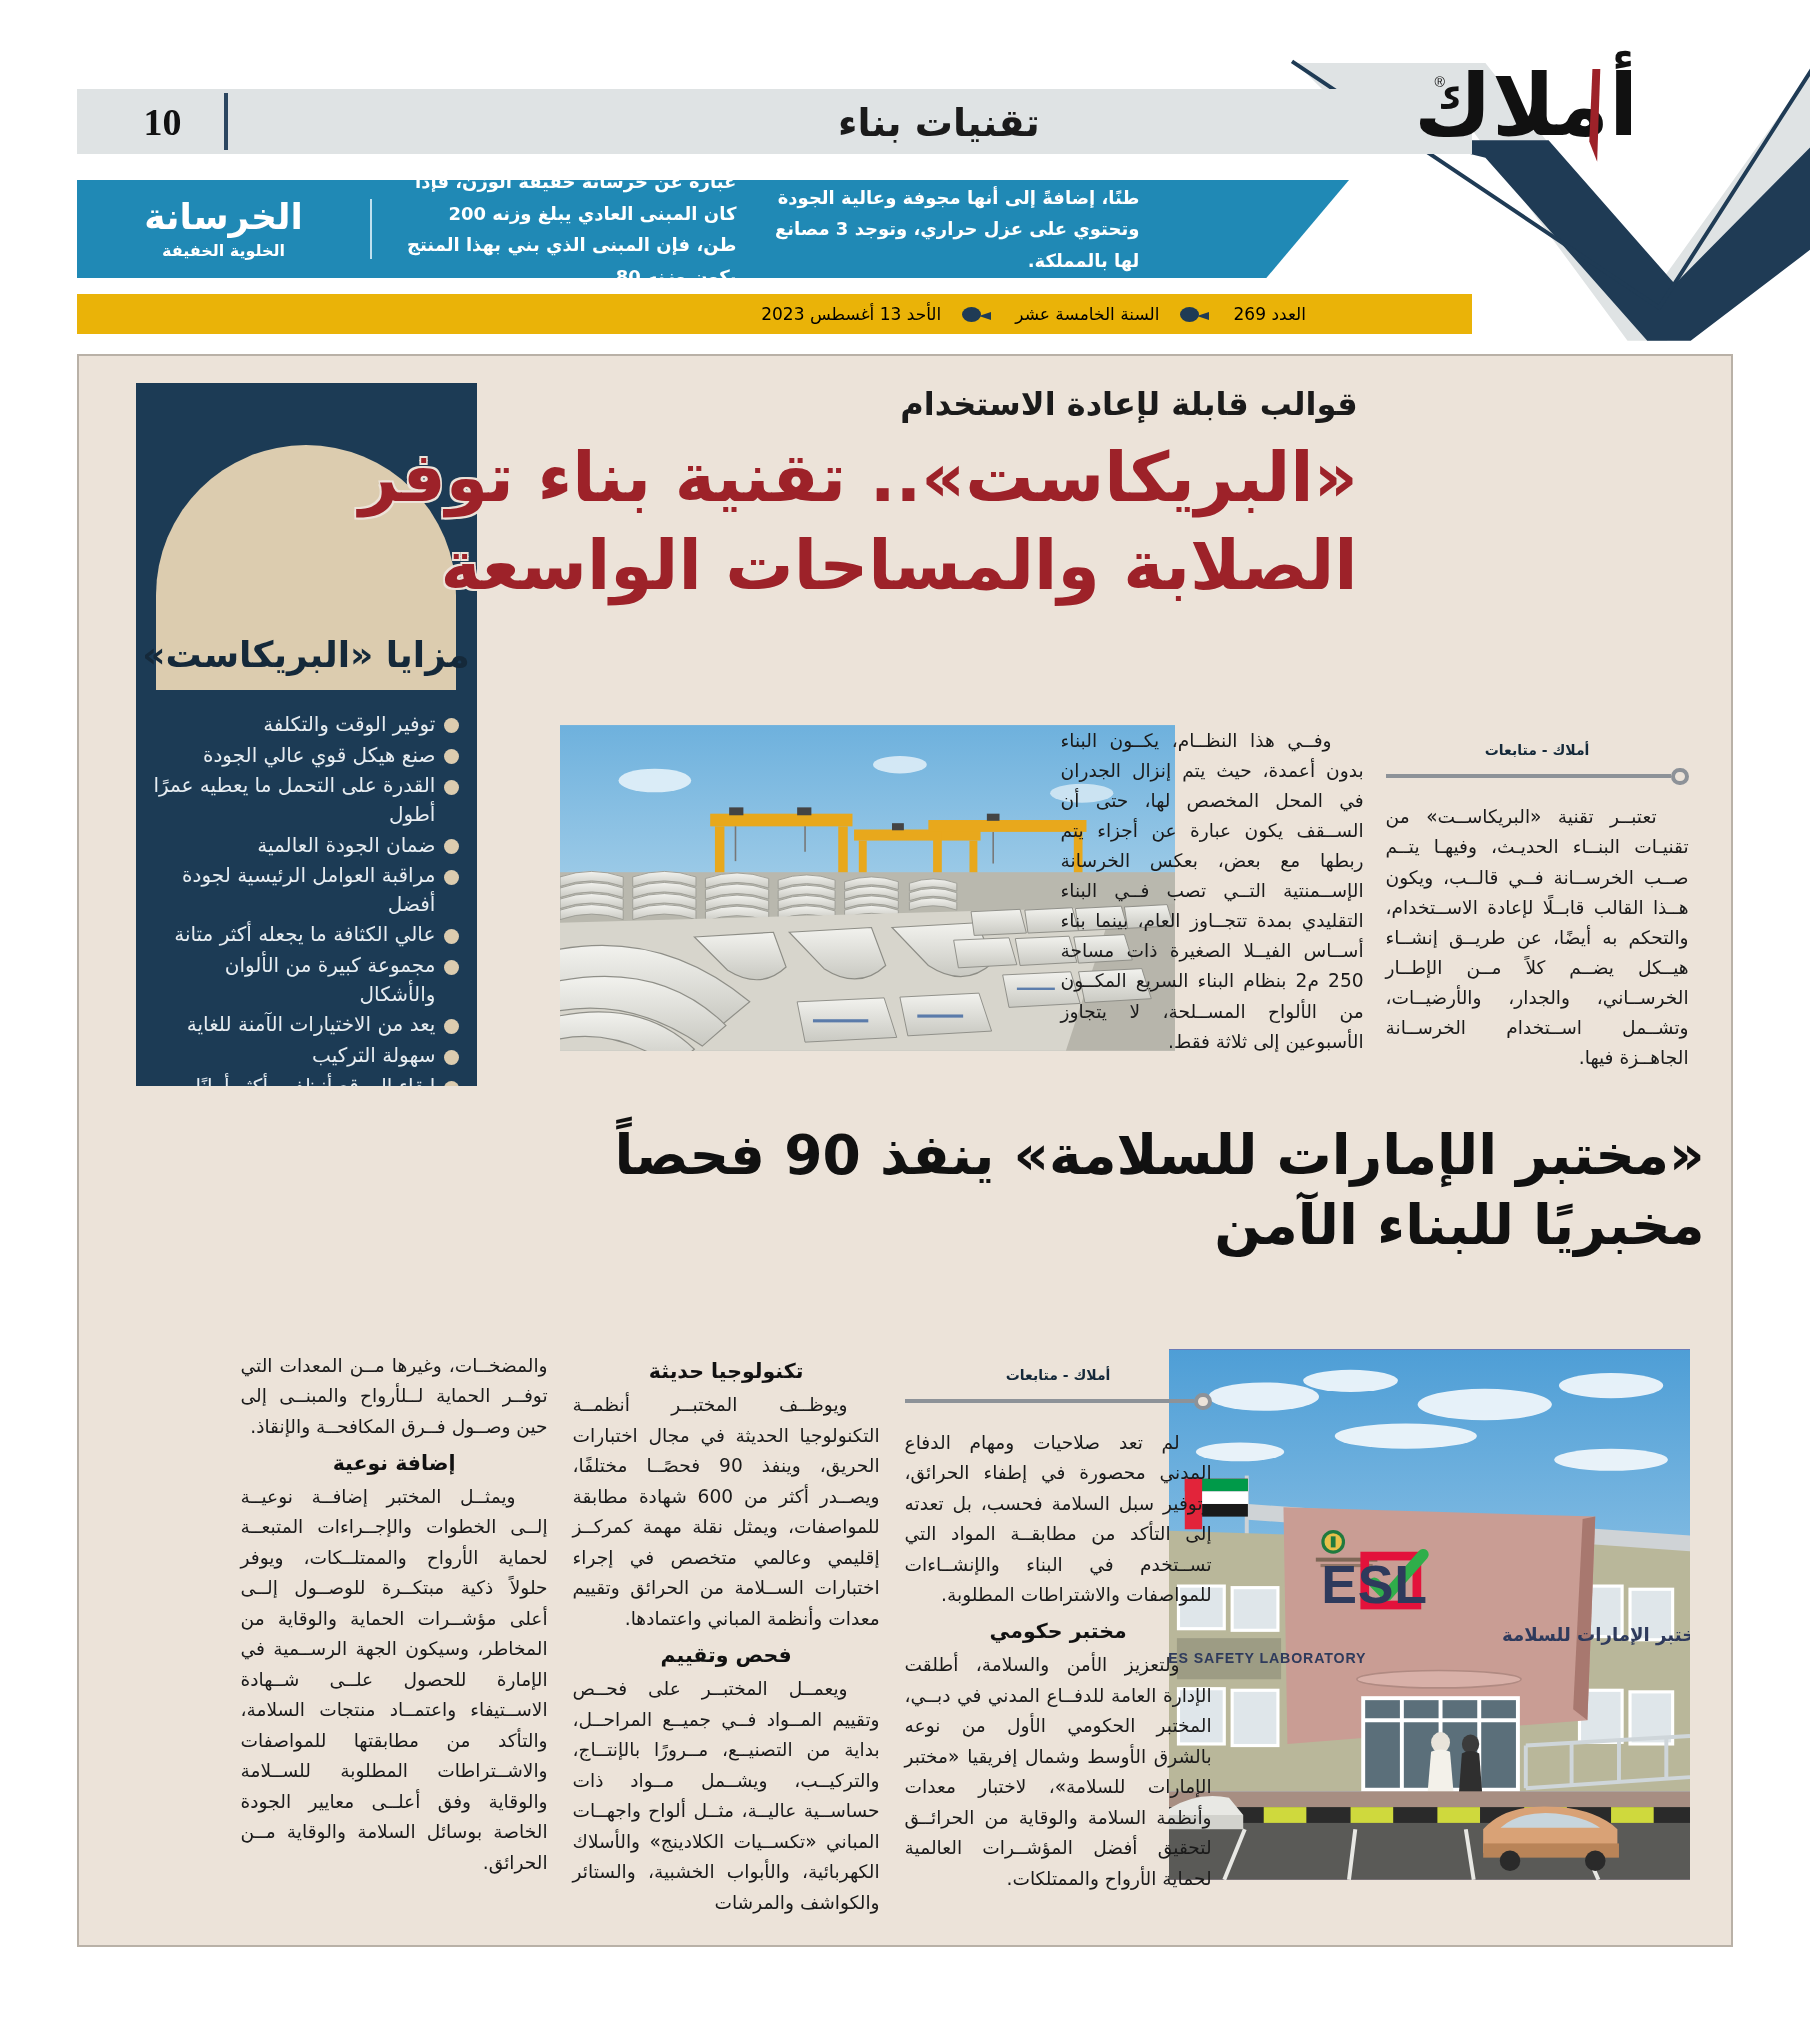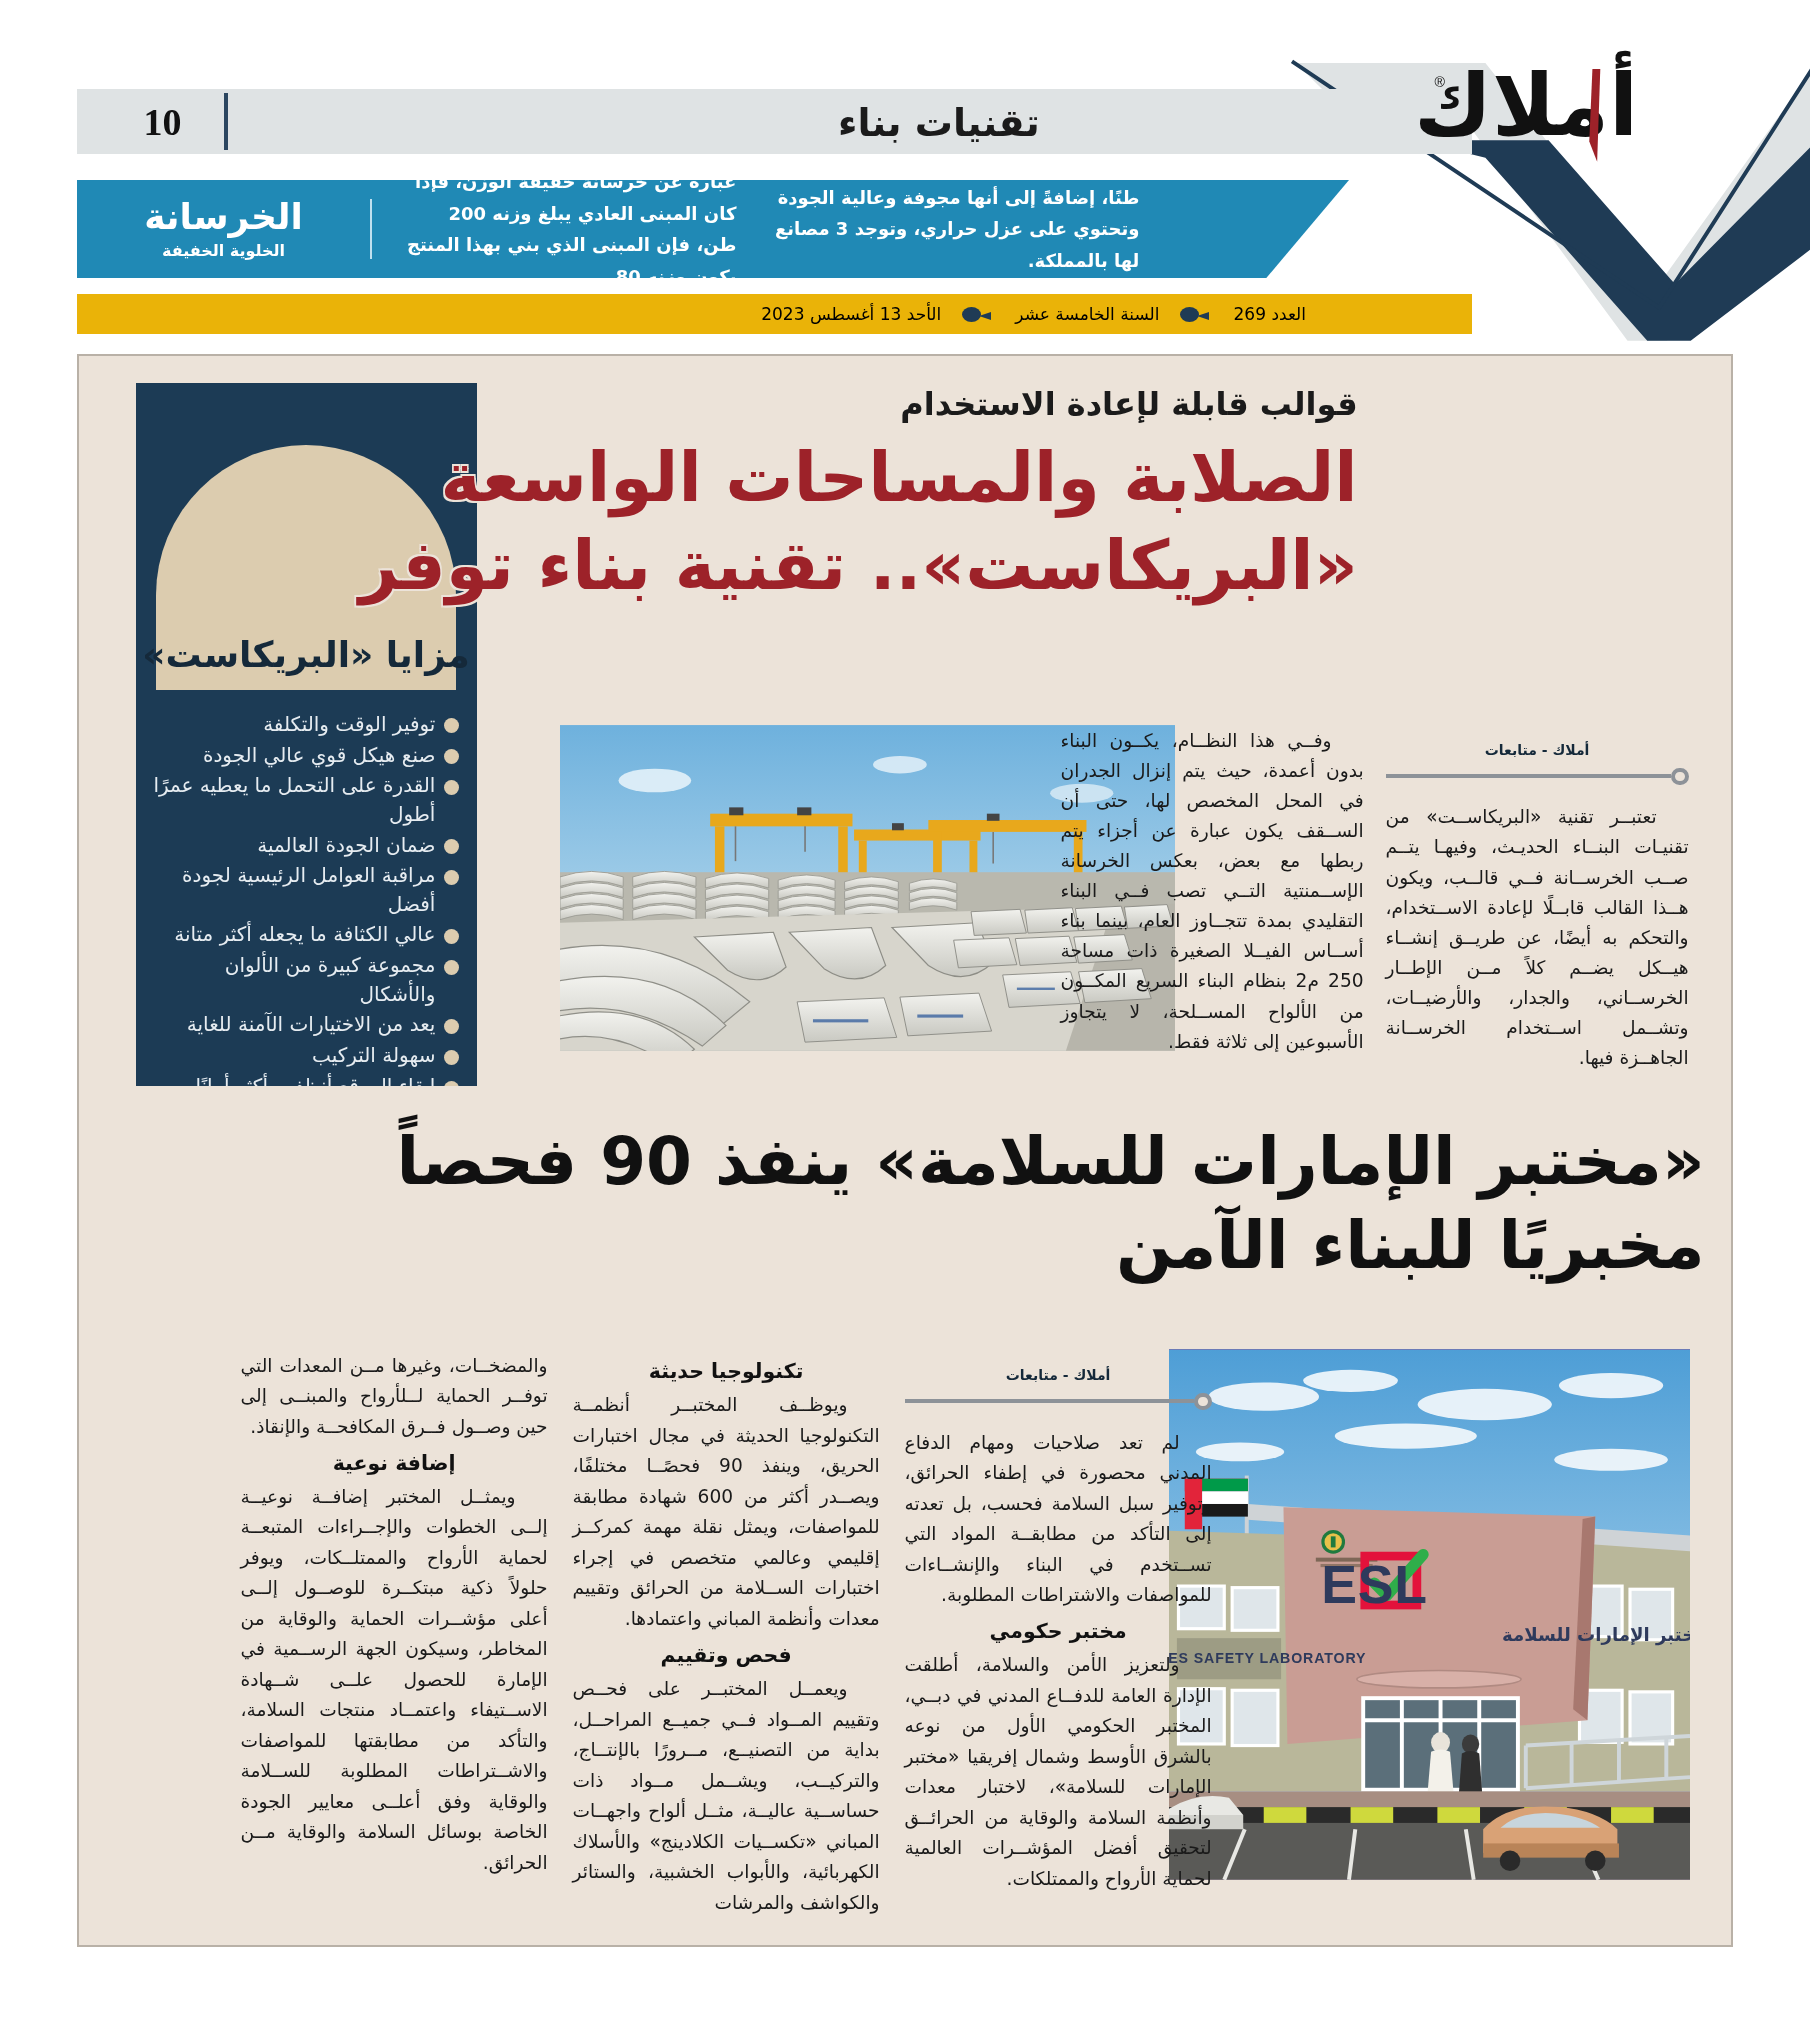--- a/index.html
+++ b/index.html
@@ -210,21 +210,21 @@
     box-sizing:border-box;
   }
 
   
   .a2{ position:absolute; left:0; top:751px; width:1629px; height:814px; }
   .a2-head{
     position:absolute; left:16px; right:16px; top:0;
     text-align:right; direction:rtl;
   }
   .a2-title{
-    font-size:66px; font-weight:700; color:#111;
+    font-size:55px; font-weight:700; color:#111;
     line-height:1.28; letter-spacing:-3.2px;
     text-shadow: 2.4px 2.4px 0 #ece3d9, -2.4px 2.4px 0 #ece3d9, 2.4px -2.4px 0 #ece3d9, -2.4px -2.4px 0 #ece3d9;
   }
 
   .photo2{
     position:absolute; left:1077px; top:229px; width:521px; height:531px;
     background:#be185d; overflow:hidden;
   }
 
   .a2-col{
@@ -316,22 +316,22 @@
           <li>مجموعة كبيرة من الألوان والأشكال</li>
           <li>يعد من الاختيارات الآمنة للغاية</li>
           <li>سهولة التركيب</li>
           <li>إبقاء الموقع أنظف وأكثر أمانًا</li>
 
         </ul>
       </div>
 
       <div class="a1-head">
         <div class="kicker">قوالب قابلة لإعادة الاستخدام</div>
+        <div class="a1-title">«البريكاست».. تقنية بناء توفر</div>
         <div class="a1-title">الصلابة والمساحات الواسعة</div>
-        <div class="a1-title">«البريكاست».. تقنية بناء توفر</div>
       </div>
 
       <div class="photo1">
         <svg width="615" height="326" viewBox="0 0 778 412">
           <defs>
             <linearGradient id="sky1" x1="0" y1="0" x2="0" y2="1">
               <stop offset="0" stop-color="#6eb1dd"></stop>
               <stop offset="1" stop-color="#cfe6f2"></stop>
             </linearGradient>
             <linearGradient id="conc" x1="0" y1="0" x2="0" y2="1">

